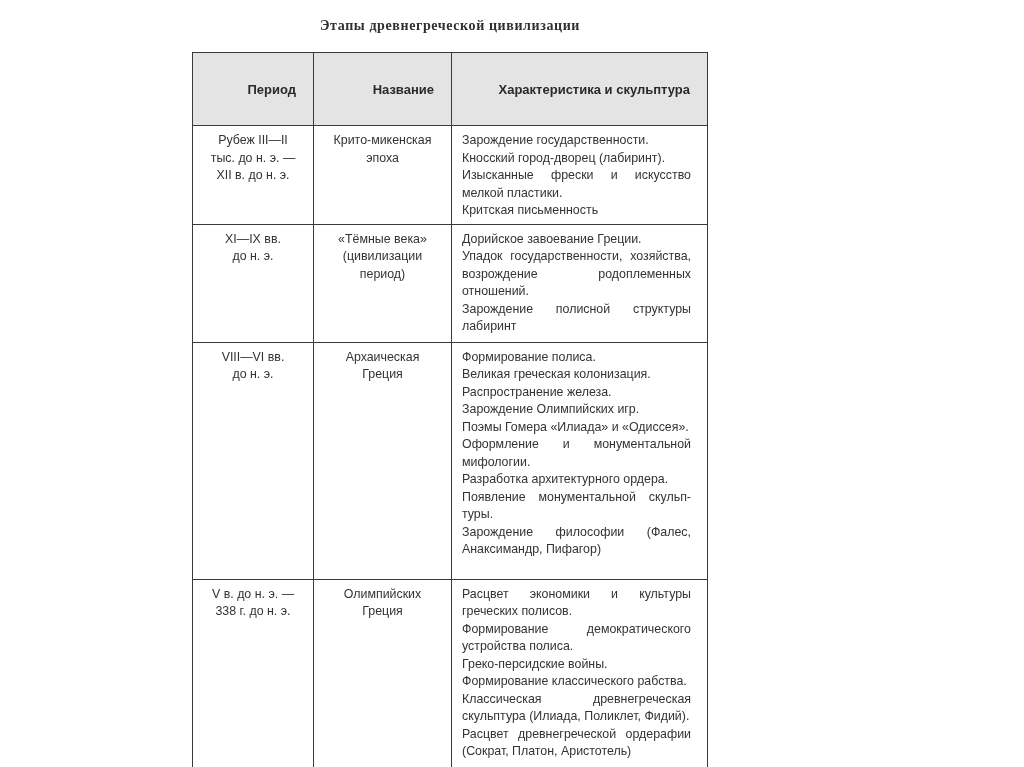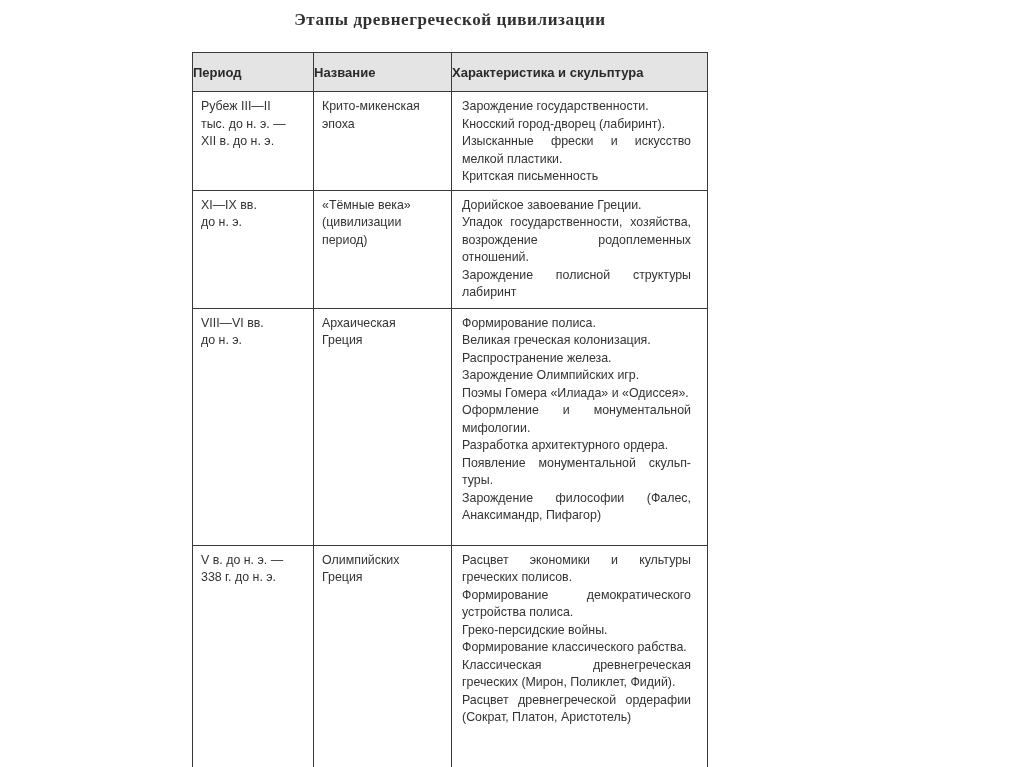--- a/index.html
+++ b/index.html
@@ -2,41 +2,41 @@
 <html><head>
 <meta charset="utf-8">
 <style>
   html, body { margin: 0; padding: 0; }
   body {
     width: 1024px; height: 767px; overflow: hidden;
     background: #ffffff; position: relative;
     font-family: "Liberation Sans", sans-serif; color: #2a2a2a;
   }
   .title {
-    position: absolute; top: 10px; left: 192px; width: 516px;
+    position: absolute; top: 18px; left: 192px; width: 516px;
     text-align: center;
     font-family: "Liberation Serif", "DejaVu Serif", serif;
-    font-weight: bold; font-size: 17px; letter-spacing: 0.6px; color: #303030;
+    font-weight: bold; font-size: 14px; letter-spacing: 0.6px; color: #303030;
   }
   .table {
     position: absolute; left: 192px; top: 52px; width: 515px;
     border-collapse: collapse; table-layout: fixed;
   }
   .table col.c1 { width: 121px; }
   .table col.c2 { width: 138px; }
   .table col.c3 { width: 256px; }
   .table th, .table td {
     border: 1.5px solid #3a3a3a; vertical-align: top; text-align: left;
   }
   .table th {
-    background: #e4e4e4; height: 38px; padding: 0; vertical-align: middle;
-    text-align: left; font-weight: bold; font-size: 13px; color: #2a2a2a;
+    background: #e4e4e4; height: 38px; padding: 17px; vertical-align: middle;
+    text-align: right; font-weight: bold; font-size: 13px; color: #2a2a2a;
   }
   .table td {
-    font-size: 12.4px; line-height: 17.5px; padding: 6px 8px 4px 8px; color: #333;
+    font-size: 12.4px; line-height: 17.5px; padding: 6px 8px 4px 8px; color: #333; text-align: center;
   }
   .table td.desc { padding-left: 10px; padding-right: 16px; text-align: justify; }
   .line { display: block; }
   tr.r1 td { height: 86px; }
   tr.r2 td { height: 107px; margin-top: 27px; }
   tr.r3 td { height: 226px; }
   tr.r4 td { height: 240px; }
 </style>
 </head>
 <body>
@@ -118,18 +118,18 @@
       </td>
       <td>
         <span class="line">Олимпийских</span>
         <span class="line">Греция</span>
       </td>
       <td class="desc">
         <span class="line">Расцвет экономики и культуры греческих полисов.</span>
         <span class="line">Формирование демократического устройства полиса.</span>
         <span class="line">Греко-персидские войны.</span>
         <span class="line">Формирование классического рабства.</span>
-        <span class="line">Классическая древнегреческая греческих (Мирон, Поликлет, Фидий).</span>
+        <span class="line">Классическая древнегреческая скульптура (Илиада, Поликлет, Фидий).</span>
         <span class="line">Расцвет древнегреческой ордера­фии (Сократ, Платон, Аристотель)</span>
       </td>
     </tr>
   </tbody>
 </table>
 
 </body></html>

